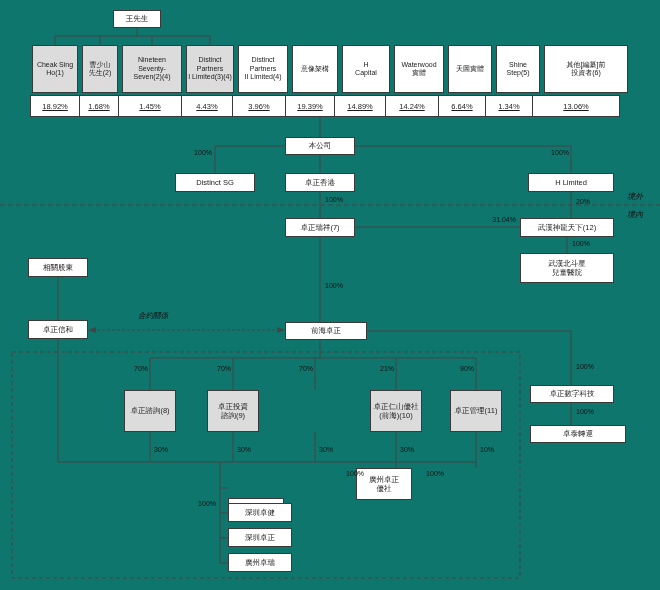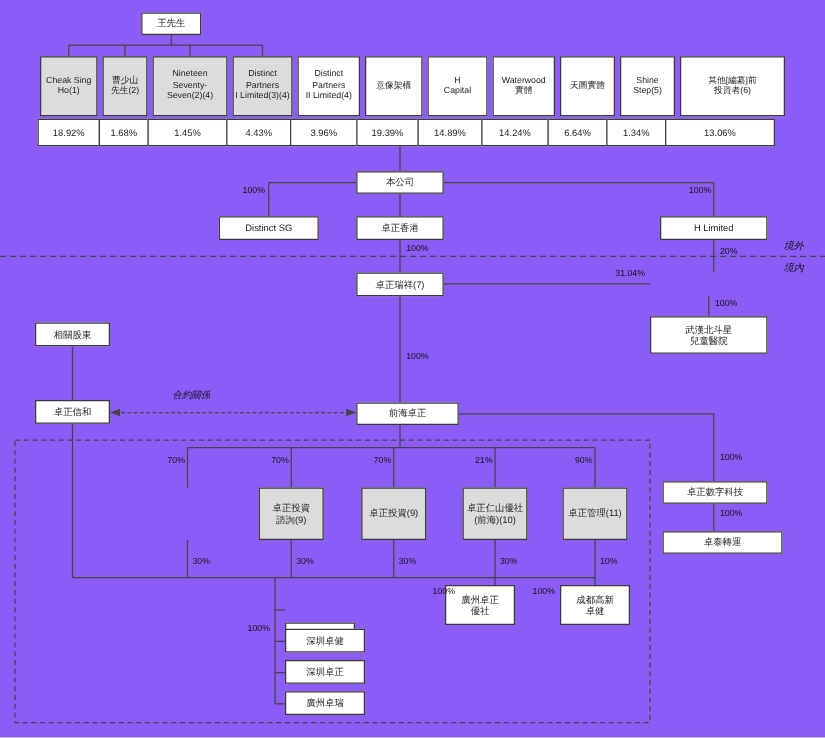--- a/index.html
+++ b/index.html
@@ -1,33 +1,33 @@
 <!DOCTYPE html>
 <html><head>
 <meta charset="utf-8">
 <style>
   html,body { margin:0; padding:0; background:#ffffff; }
   body { font-family:"Liberation Sans","DejaVu Sans",sans-serif; color:#1a1a1a; }
-  #canvas { position:relative; width:660px; height:590px; background:#8b5cf6; overflow:hidden; }
+  #canvas { position:relative; width:660px; height:590px; background:#0f766e; overflow:hidden; }
   #wires { position:absolute; left:0; top:0; pointer-events:none; }
   .box { position:absolute; border:1px solid #3a3a3a; background:#fff;
          display:flex; align-items:center; justify-content:center; text-align:center;
          font-size:7.5px; line-height:1.25; padding:1px 2px; box-sizing:border-box;
          white-space:pre-line; z-index:2; }
   .box.gray { background:#dcdcdc; }
   .pct { position:absolute; font-size:7px; color:#111; z-index:3; }
   .ra { text-align:right; display:inline-block; }
   .regionlbl { position:absolute; font-size:8px; color:#111; z-index:3;font-style:italic; }
   #sh-names { position:absolute; left:30px; top:45px; width:600px; height:48px; display:flex; z-index:2; }
   .shcol { display:flex; box-sizing:border-box; }
   .nbox { flex:1; margin:0 2px; border:1px solid #3a3a3a; background:#fff;
           display:flex; align-items:center; justify-content:center; text-align:center;
           font-size:7px; line-height:1.2; padding:1px; box-sizing:border-box; white-space:pre-line; }
   .nbox.gray { background:#dcdcdc; }
-  #sh-pcts { position:absolute; left:30px; top:95px; width:600px; height:22px; display:flex; z-index:2; }
+  #sh-pcts { position:absolute; left:30px; top:95px; width:600px; height:22px; display:flex; z-index:2;text-decoration:underline; }
   .pcell { border:1px solid #3a3a3a; margin-left:-1px; background:#fff; box-sizing:border-box;
            display:flex; align-items:center; justify-content:center; font-size:7.5px; }
   .pcell:first-child { margin-left:0; }
 </style>
 </head>
 <body>
 
 <div id="canvas">
 
   <svg id="wires" width="660" height="590">
@@ -142,44 +142,43 @@
     <div class="pcell" style="flex:0 0 48px">6.64%</div>
     <div class="pcell" style="flex:0 0 48px">1.34%</div>
     <div class="pcell" style="flex:0 0 88px">13.06%</div>
   </div>
 
   <div class="box" style="left:285px;top:137px;width:70px;height:18px">本公司</div>
   <div class="box" style="left:175px;top:173px;width:80px;height:19px">Distinct SG</div>
   <div class="box" style="left:285px;top:173px;width:70px;height:19px">卓正香港</div>
   <div class="box" style="left:528px;top:173px;width:86px;height:19px">H Limited</div>
   <div class="box" style="left:285px;top:218px;width:70px;height:19px">卓正瑞祥(7)</div>
+  <div class="box" style="left:520px;top:218px;width:94px;height:19px">武漢神龍天下(12)</div>
   <div class="box" style="left:520px;top:253px;width:94px;height:30px">武漢北斗星
 兒童醫院</div>
   <div class="box" style="left:28px;top:258px;width:60px;height:19px">相關股東</div>
   <div class="box" style="left:28px;top:320px;width:60px;height:19px">卓正信和</div>
   <div class="box" style="left:285px;top:322px;width:82px;height:18px">前海卓正</div>
 
+  <div class="box gray" style="left:124px;top:390px;width:52px;height:42px">卓正諮詢(8)</div>
   <div class="box gray" style="left:207px;top:390px;width:52px;height:42px">卓正投資
 諮詢(9)</div>
-  <div class="box gray" style="left:289px;top:390px;width:52px;height:42px">卓正投資(9)</div>
   <div class="box gray" style="left:370px;top:390px;width:52px;height:42px">卓正仁山優社
 (前海)(10)</div>
   <div class="box gray" style="left:450px;top:390px;width:52px;height:42px">卓正管理(11)</div>
 
   <div class="box" style="left:530px;top:385px;width:84px;height:18px">卓正數字科技</div>
   <div class="box" style="left:530px;top:425px;width:96px;height:18px">卓泰轉運</div>
 
   <div class="box" style="left:228px;top:498px;width:56px;height:19px">廣州卓祥</div>
   <div class="box" style="left:228px;top:503px;width:64px;height:19px">深圳卓健</div>
   <div class="box" style="left:228px;top:528px;width:64px;height:19px">深圳卓正</div>
   <div class="box" style="left:228px;top:553px;width:64px;height:19px">廣州卓瑞</div>
   <div class="box" style="left:356px;top:468px;width:56px;height:32px">廣州卓正
 優社</div>
-  <div class="box" style="left:448px;top:468px;width:56px;height:32px">成都高新
-卓健</div>
 
   <span class="pct ra" style="left:186px;top:149px;width:26px">100%</span>
   <span class="pct ra" style="left:543px;top:149px;width:26px">100%</span>
   <span class="pct" style="left:325px;top:196px">100%</span>
   <span class="pct" style="left:576px;top:198px">20%</span>
   <span class="pct ra" style="left:482px;top:216px;width:34px">31.04%</span>
   <span class="pct" style="left:572px;top:240px">100%</span>
   <span class="pct" style="left:325px;top:282px">100%</span>
 
   <span class="pct ra" style="left:124px;top:365px;width:24px">70%</span>

